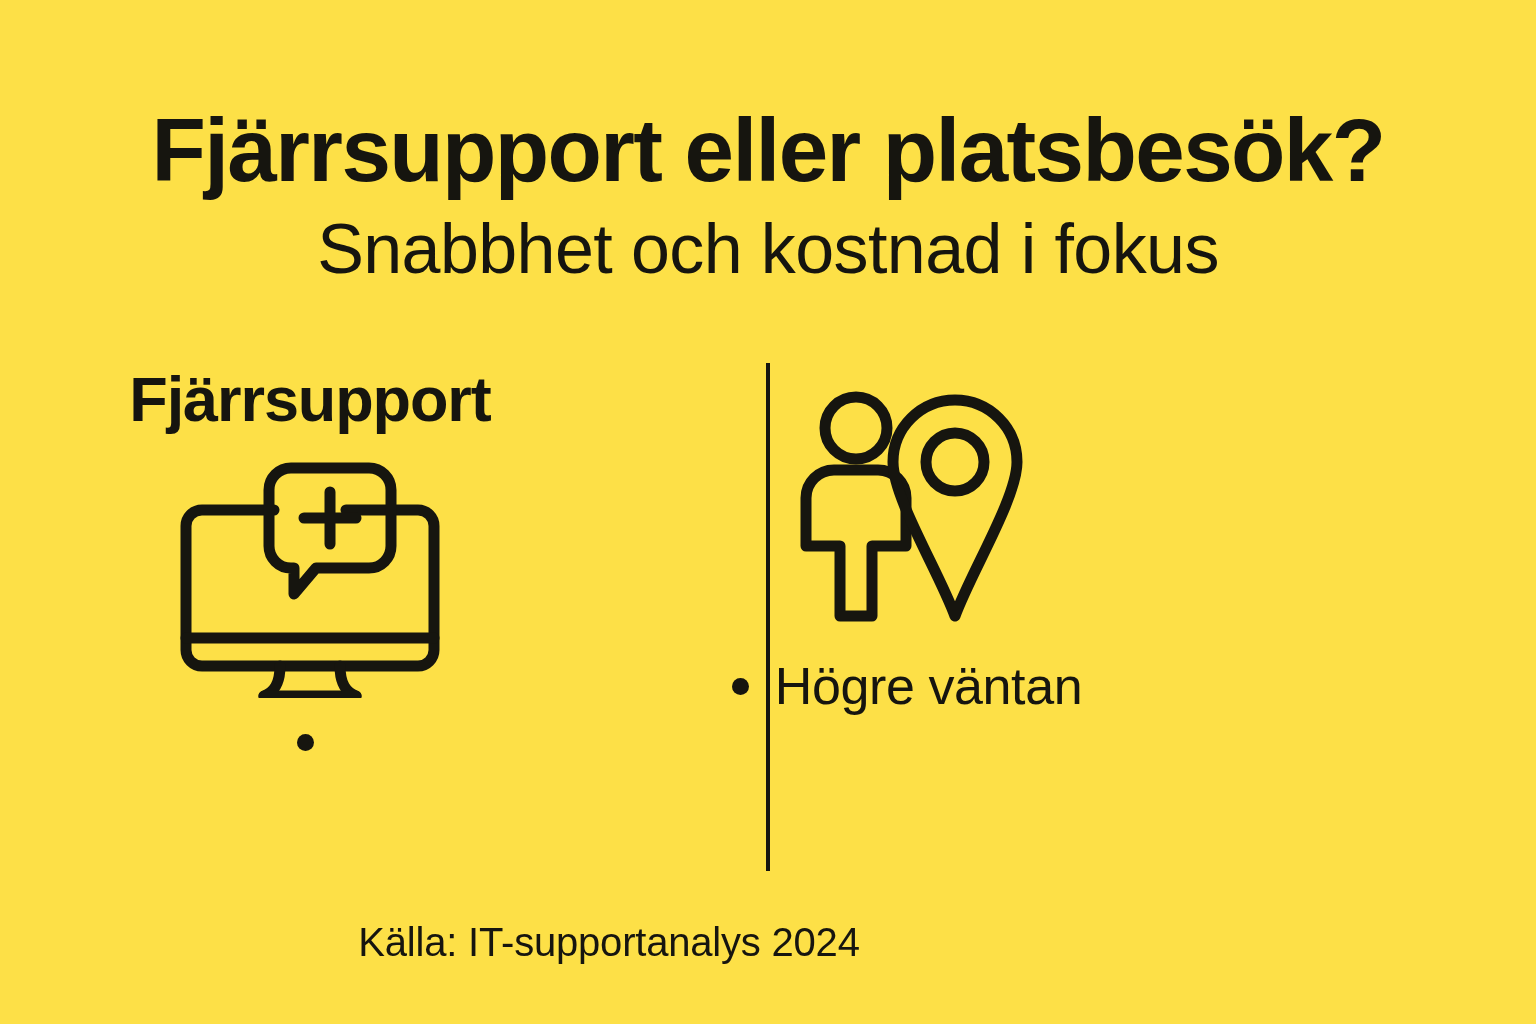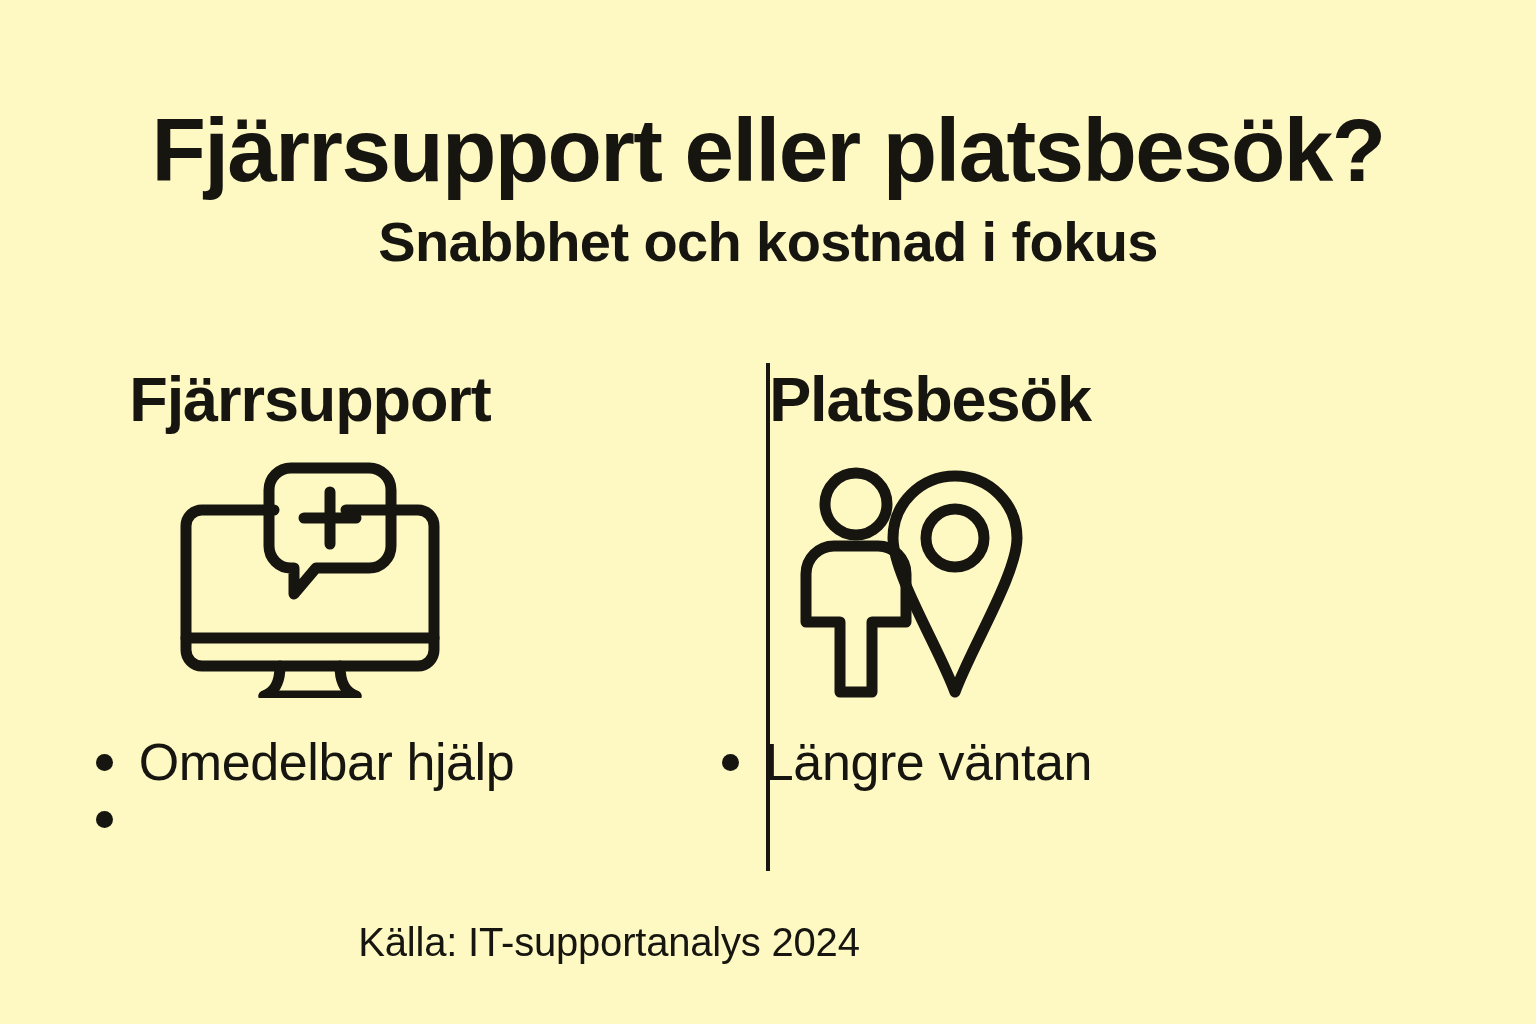--- a/index.html
+++ b/index.html
@@ -15,21 +15,21 @@
     background: #fbf8f4;
     font-family: "Liberation Sans", "DejaVu Sans", sans-serif;
     color: #16150f;
     -webkit-font-smoothing: antialiased;
   }
 
   .infographic {
     position: relative;
     width: 1536px;
     height: 1024px;
-    background: #fef9c3;
+    background: #fde047;
   }
 
   
   .header {
     position: absolute;
     top: 0;
     left: 0;
     width: 1536px;
     text-align: center;
   }
@@ -39,22 +39,22 @@
     font-size: 89px;
     font-weight: 700;
     letter-spacing: -1.6px;
     line-height: 1.04;
     color: #16150f;
     white-space: nowrap;
   }
 
   .subtitle {
     margin-top: 14px;
-    font-size: 56px;
-    font-weight: 700;
+    font-size: 70px;
+    font-weight: 400;
     letter-spacing: -0.6px;
     line-height: 1.1;
     color: #16150f;
     white-space: nowrap;
   }
 
   
   .columns {
     position: absolute;
     top: 356px;
@@ -183,48 +183,43 @@
 
           <path d="M111 6 H189 a22 22 0 0 1 22 22 V84 a22 22 0 0 1 -22 22 H136 l-22 26 v-26 h-3 a22 22 0 0 1 -22 -22 V28 a22 22 0 0 1 22 -22 Z"></path>
 
           <path d="M150 30 V82 M124 56 H176"></path>
         </svg>
       </div>
 
       <ul class="bullet-list">
         <li class="bullet-item">
           <span class="bullet-dot"></span>
-          <span class="bullet-text">Omedelbar hjälp</span>
-        </li>
-        <li class="bullet-item">
-          <span class="bullet-dot"></span>
         </li>
       </ul>
     </div>
 
     <div class="column column-right">
-      <div class="column-title">Platsbesök</div>
 
       <div class="icon-wrap">
         <svg width="272" height="236" viewBox="0 0 272 236" fill="none" stroke="#16150f" stroke-width="11" stroke-linecap="round" stroke-linejoin="round">
 
           <circle cx="62" cy="42" r="31"></circle>
 
           <path d="M12 160 V112 a28 28 0 0 1 28 -28 H84 a28 28 0 0 1 28 28 V160 H78 V230 H46 V160 Z"></path>
 
           <path d="M212 14 a62 62 0 0 1 62 62 c0 36 -46 110 -62 154 c-16 -44 -62 -118 -62 -154 a62 62 0 0 1 62 -62 Z" transform="translate(-51,0)"></path>
 
           <circle cx="161" cy="76" r="29"></circle>
         </svg>
       </div>
 
       <ul class="bullet-list">
         <li class="bullet-item">
           <span class="bullet-dot"></span>
-          <span class="bullet-text">Längre väntan</span>
+          <span class="bullet-text">Högre väntan</span>
         </li>
       </ul>
     </div>
 
   </div>
 
   <div class="divider"></div>
 
   <div class="source">Källa: IT-supportanalys 2024</div>
 

